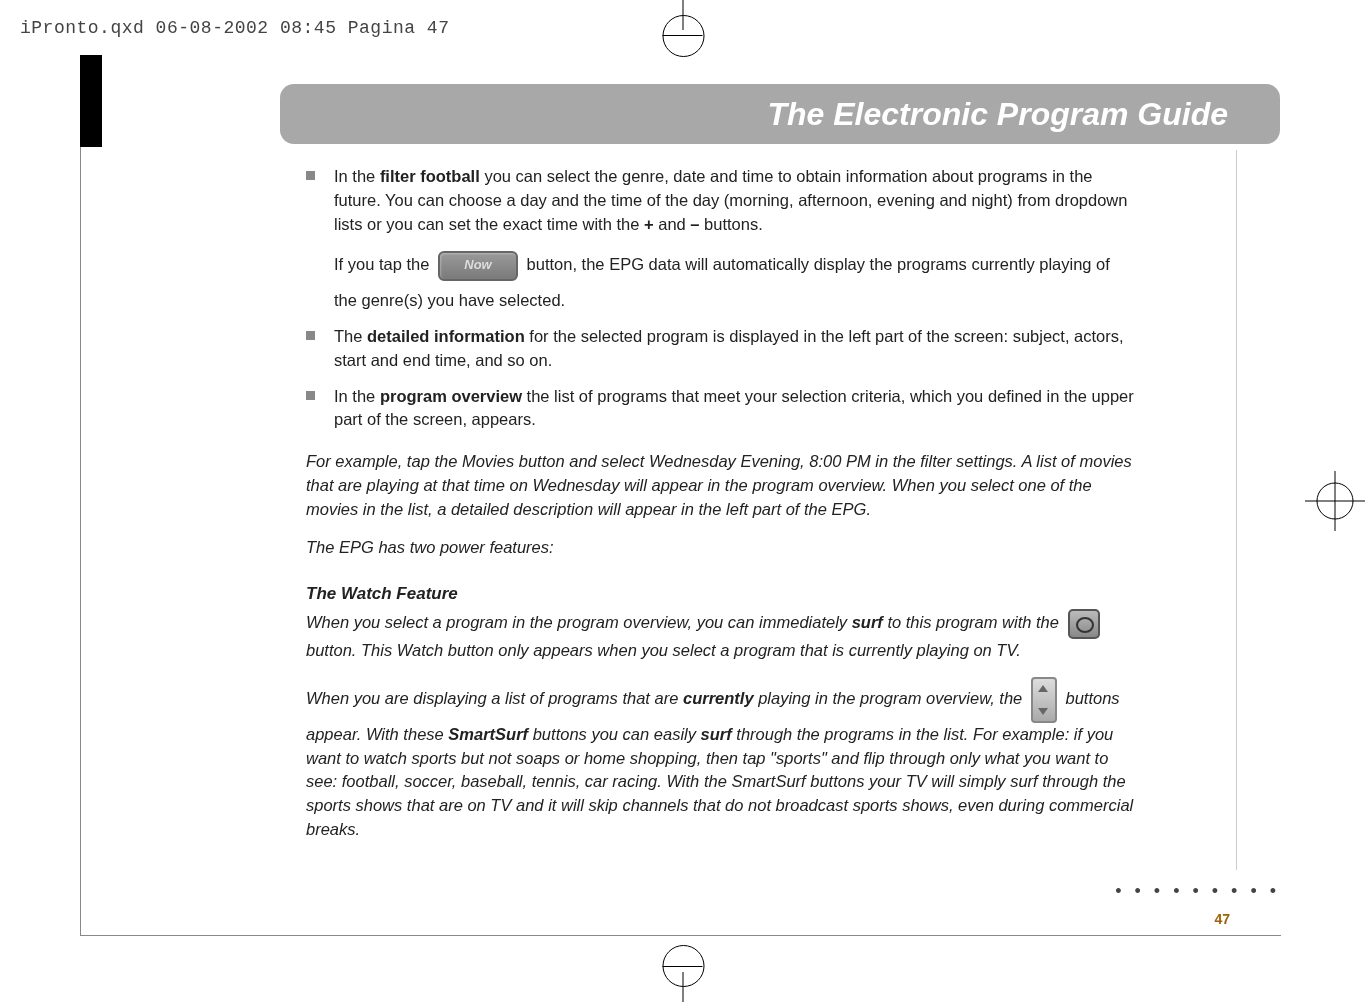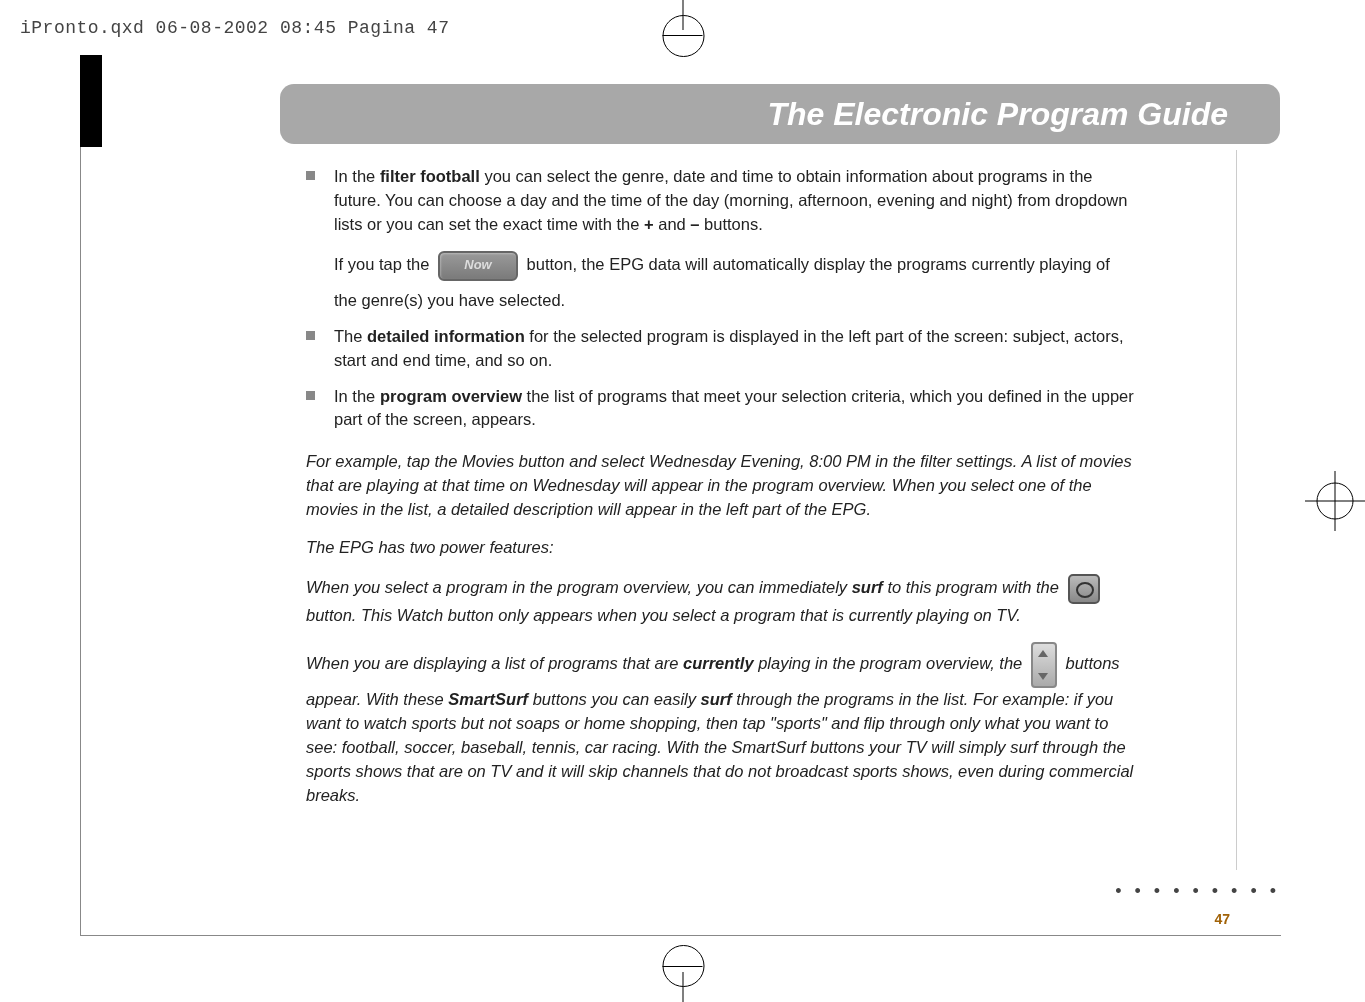--- a/index.html
+++ b/index.html
@@ -284,20 +284,21 @@
       <span>The </span><b>detailed information</b><span> for the selected program is displayed in the left part of the screen: subject, actors, start and end time, and so on.</span>
     </li>
     <li>
       <span>In the </span><b>program overview</b><span> the list of programs that meet your selection criteria, which you defined in the upper part of the screen, appears.</span>
     </li>
   </ul>
 
   <p class="para">For example, tap the Movies button and select Wednesday Evening, 8:00 PM in the filter settings. A list of movies that are playing at that time on Wednesday will appear in the program overview. When you select one of the movies in the list, a detailed description will appear in the left part of the EPG.</p>
   <p class="para">The EPG has two power features:</p>
 
+  <div class="section-title">The Watch Feature</div>
   <p class="para">
     <span>When you select a program in the program overview, you can immediately </span><b>surf</b><span> to this program with the </span><span class="watch-button"></span><span> button. This Watch button only appears when you select a program that is currently playing on TV.</span>
   </p>
 
   <p class="para">
     <span>When you are displaying a list of programs that are </span><b>currently</b><span> playing in the program overview, the </span><span class="surf-button"></span><span> buttons appear. With these </span><b>SmartSurf</b><span> buttons you can easily </span><b>surf</b><span> through the programs in the list. For example: if you want to watch sports but not soaps or home shopping, then tap "sports" and flip through only what you want to see: football, soccer, baseball, tennis, car racing. With the SmartSurf buttons your TV will simply surf through the sports shows that are on TV and it will skip channels that do not broadcast sports shows, even during commercial breaks.</span>
   </p>
 </div>
 
 <div class="dots">• • • • • • • • •</div>

